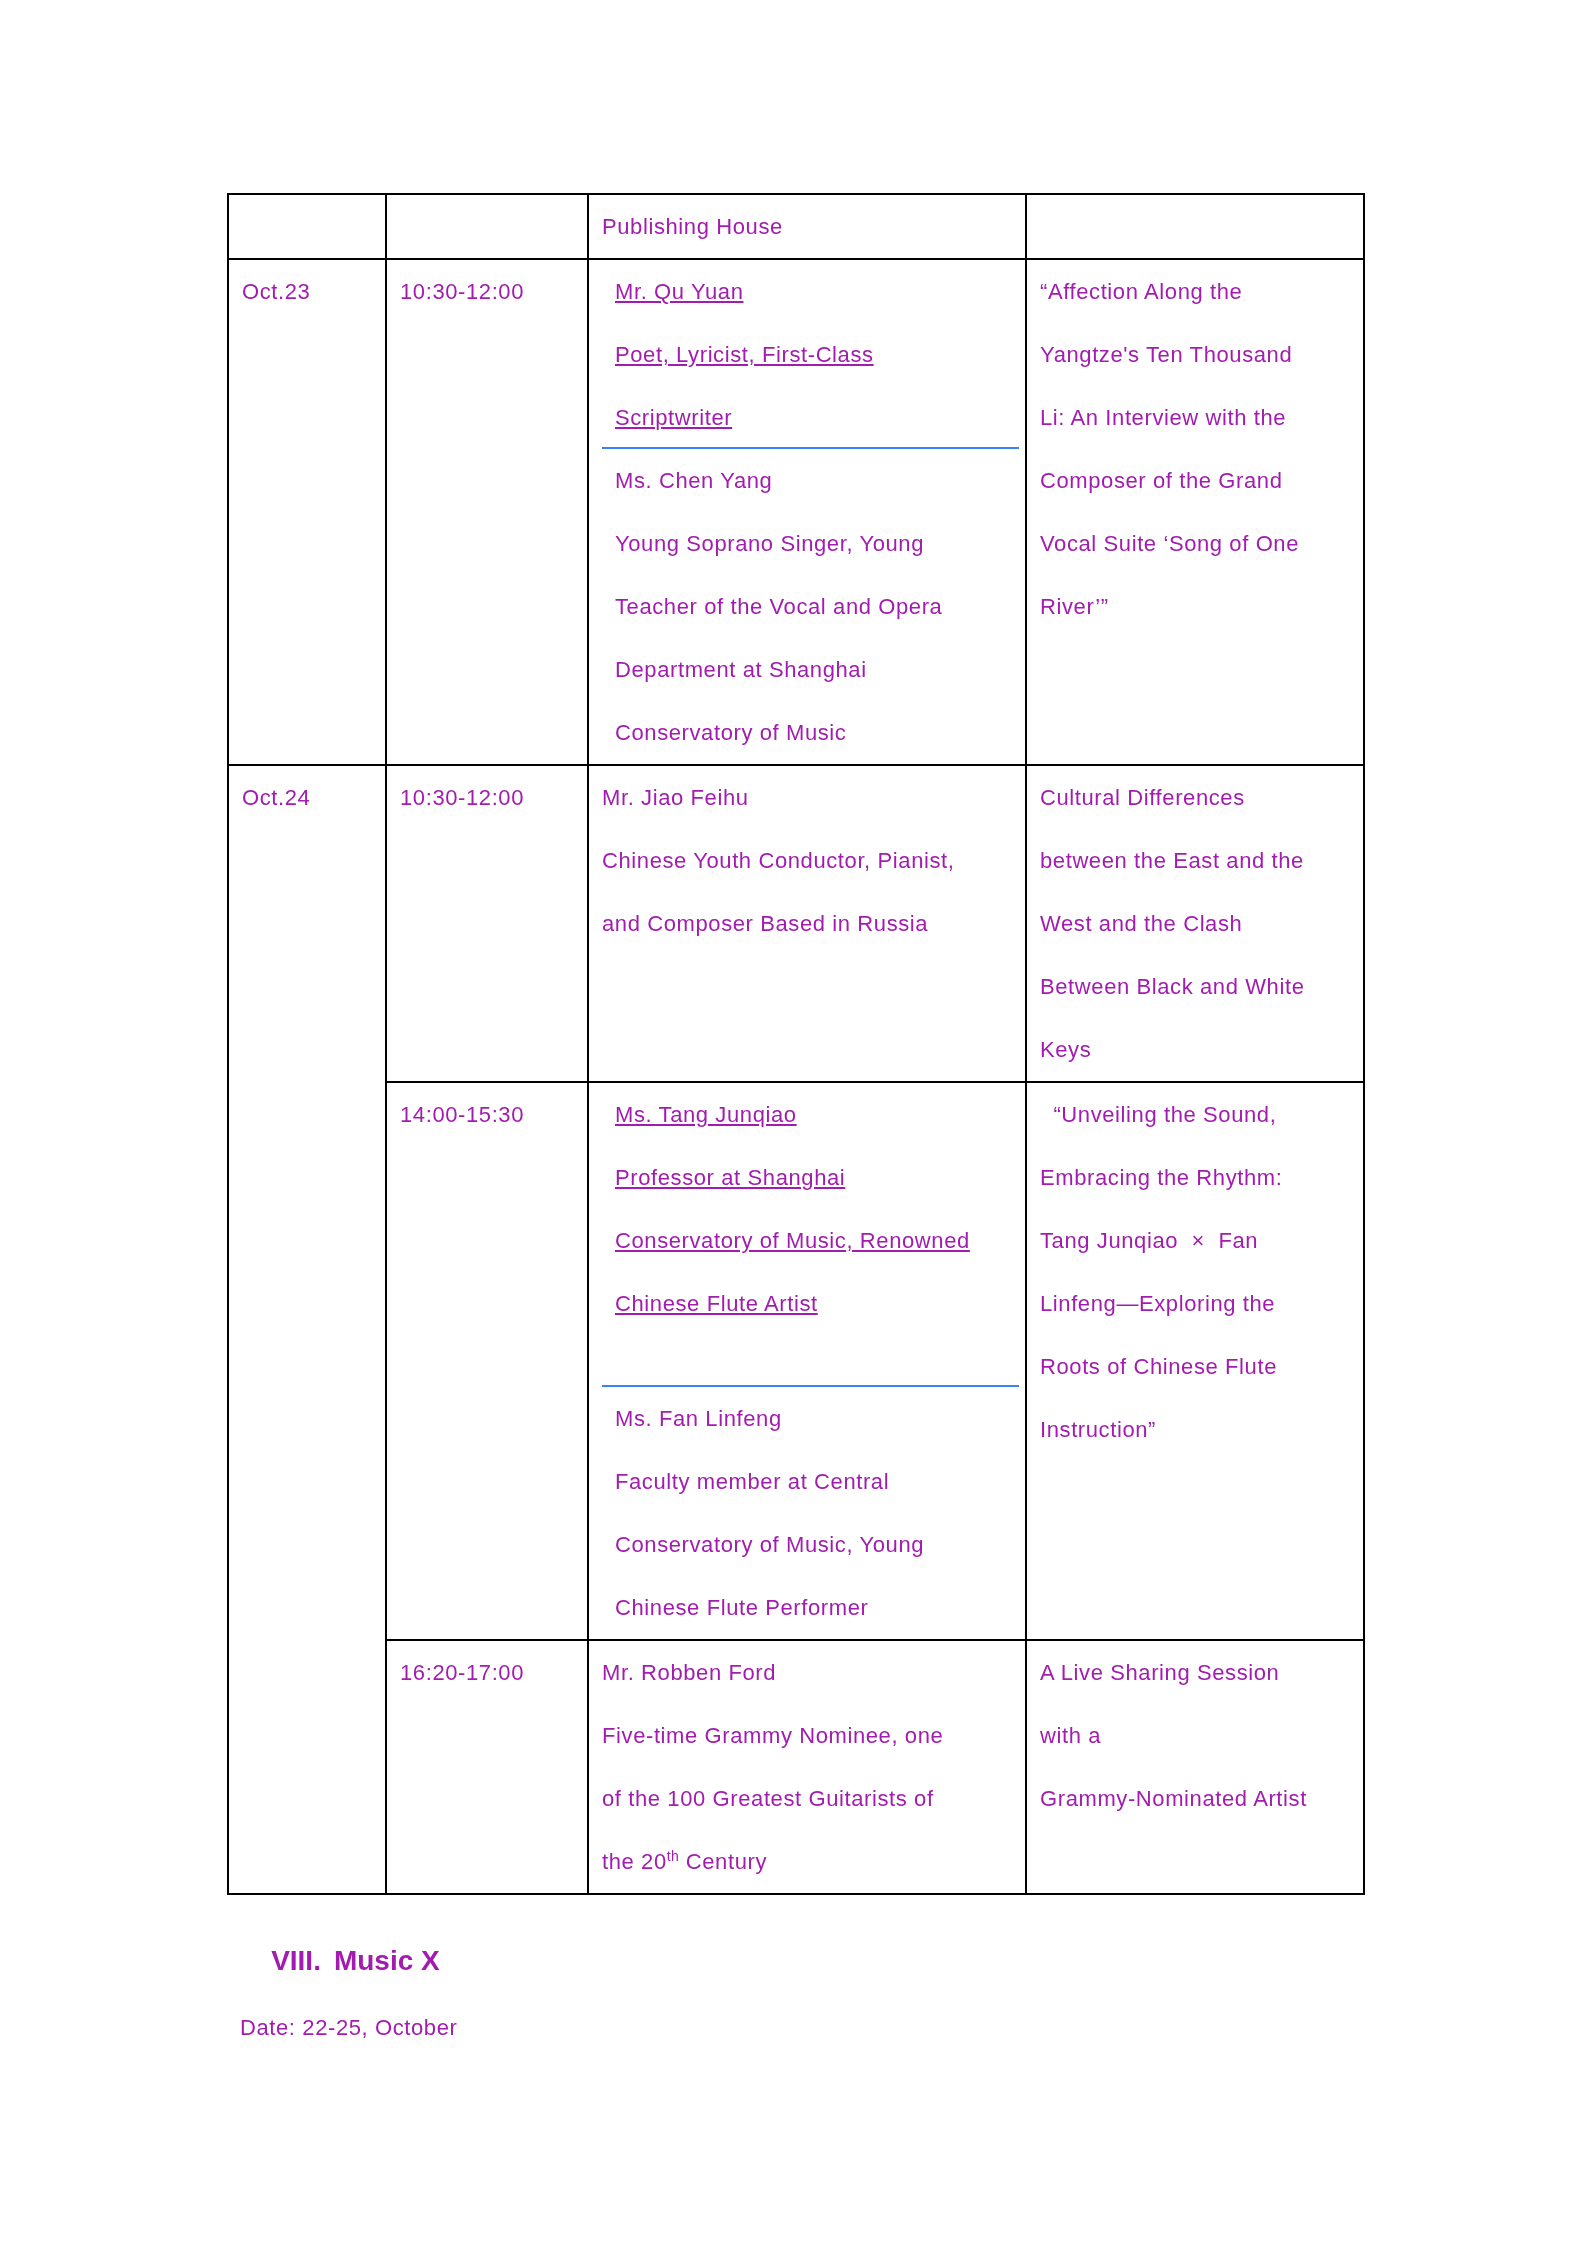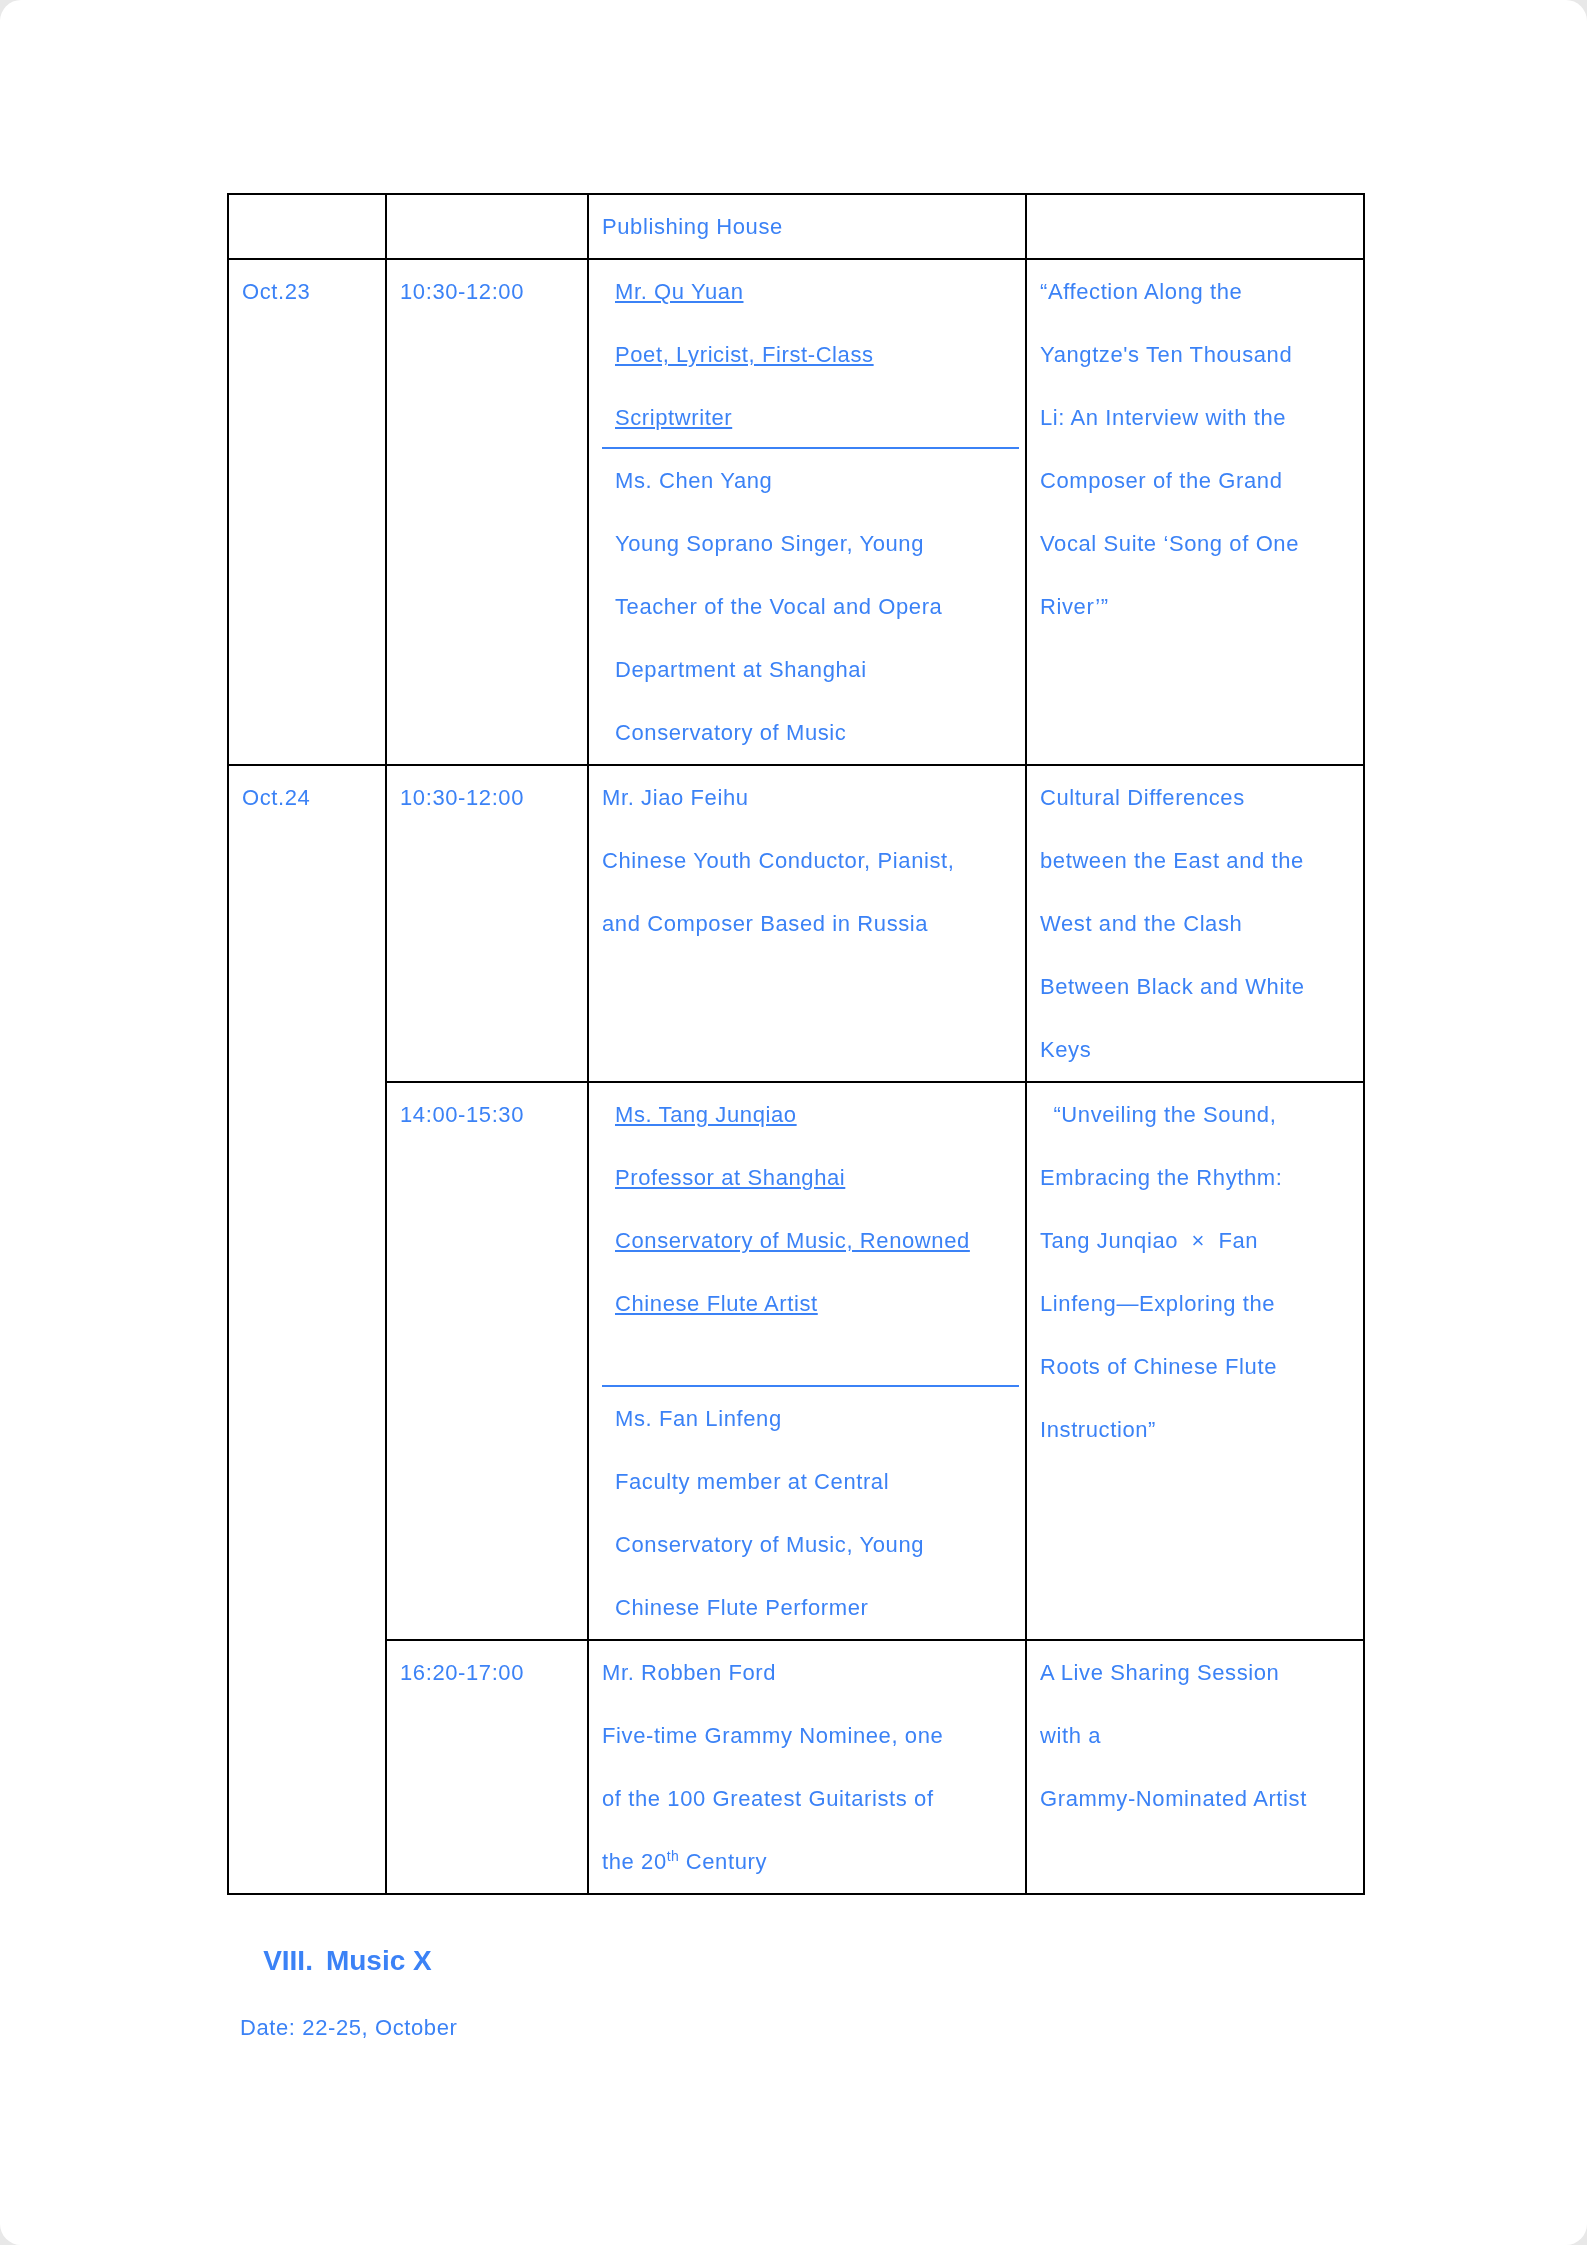--- a/index.html
+++ b/index.html
@@ -1,23 +1,22 @@
 <!DOCTYPE html>
 <html><head>
 <meta charset="utf-8">
 <style>
   html,body{margin:0;padding:0;background:#e8e8e8;}
   .page{
     position:relative;
     width:1587px;height:2245px;
     background:#ffffff;
     font-family:"Liberation Sans",sans-serif;
-    color:#3b82f6;
+    color:#a21caf;
     overflow:hidden;
-    border-radius:21px;
   }
   table.schedule{
     position:absolute;left:227px;top:193px;
     width:1136px;
     border-collapse:collapse;
     table-layout:fixed;
   }
   table.schedule td{
     border:2px solid #000;
     vertical-align:top;
@@ -33,21 +32,21 @@
   tr.h4{height:503px;}
   tr.h5{height:250px;}
   .ln{white-space:pre;}
   td.nopad{padding:0;}
   .sub{padding:0 6px 0 13px;box-sizing:border-box;}
   .sub-a{border-bottom:2px solid #3b82f6;text-decoration:underline;}
   .sub2a{height:189px;}
   .sub4a{height:304px;}
   sup.ord{font-size:14px;vertical-align:super;line-height:0;letter-spacing:0.3px;}
   .h-main{
-    position:absolute;left:232px;top:1898px;
+    position:absolute;left:240px;top:1898px;
     font-size:28px;font-weight:bold;line-height:42px;white-space:pre;
   }
   .h-main .num{display:inline-block;margin-right:13px;}
   .h-sub{position:absolute;left:240px;top:1960px;line-height:42px;white-space:pre;}
   .h-sub .marker{
     font-family:"Liberation Serif",serif;
     font-weight:bold;font-size:27px;
     display:inline-block;margin-right:15px;
   }
   .h-sub .txt{font-weight:bold;font-size:28px;}

